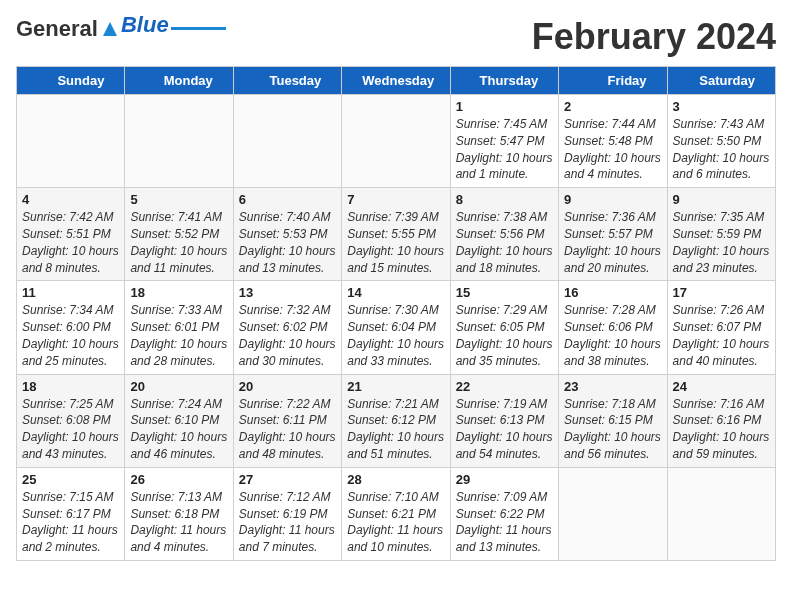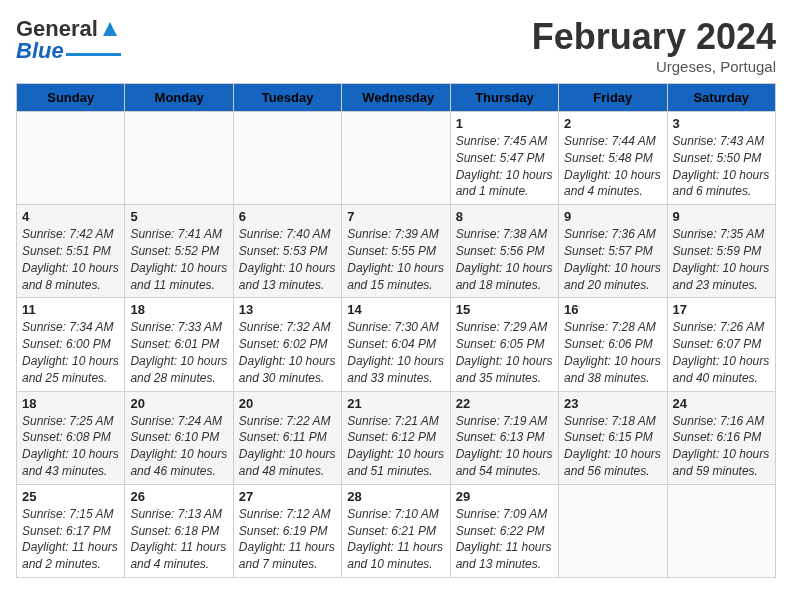--- a/index.html
+++ b/index.html
@@ -11,21 +11,21 @@
       padding: 16px;
     }
     .header {
       display: flex;
       justify-content: space-between;
       align-items: flex-start;
       margin-bottom: 8px;
     }
     .logo {
       display: flex;
-      flex-direction: column;
+      flex-direction: row;
       align-items: flex-start;
     }
     .title-block {
       text-align: right;
       margin-left: 8px;
     }
     .month-title {
       font-size: 36px;
       font-weight: bold;
       color: #333;
@@ -34,25 +34,25 @@
       font-size: 15px;
       color: #555;
     }
     table {
       width: 100%;
       border-collapse: collapse;
       table-layout: fixed;
     }
     th {
       background: #1565c0;
-      color: #000000;
+      color: #ffffff;
       font-size: 13px;
       font-weight: bold;
       padding: 6px 20px;
-      text-align: center;
+      text-align: right;
       border: 1px solid #ccc;
     }
     td {
       border: 1px solid #d0d0d0;
       vertical-align: top;
       padding: 4px 5px;
       height: 90px;
       background: #fff;
     }
     tr:nth-child(even) td { background: #f5f5f5; }
@@ -87,21 +87,20 @@
         <polygon points="4,18 11,4 18,18" fill="#1a87d4"></polygon>
       </svg>
     </div>
     <div style="display:flex;align-items:center;margin-top:-4px;">
       <span style="font-size:22px;font-weight:bold;color:#1565c0;font-style:italic;">Blue</span>
       <div style="height:3px;width:55px;background:#1a87d4;margin-left:2px;margin-top:6px;"></div>
     </div>
   </div>
   <div class="title-block">
     <div class="month-title">February 2024</div>
-    <div class="location">Urgeses, Portugal</div>
   </div>
 </div>
 
 <table>
   <thead>
     <tr>
     <th>Sunday</th>
         <th>Monday</th>
         <th>Tuesday</th>
         <th>Wednesday</th>

